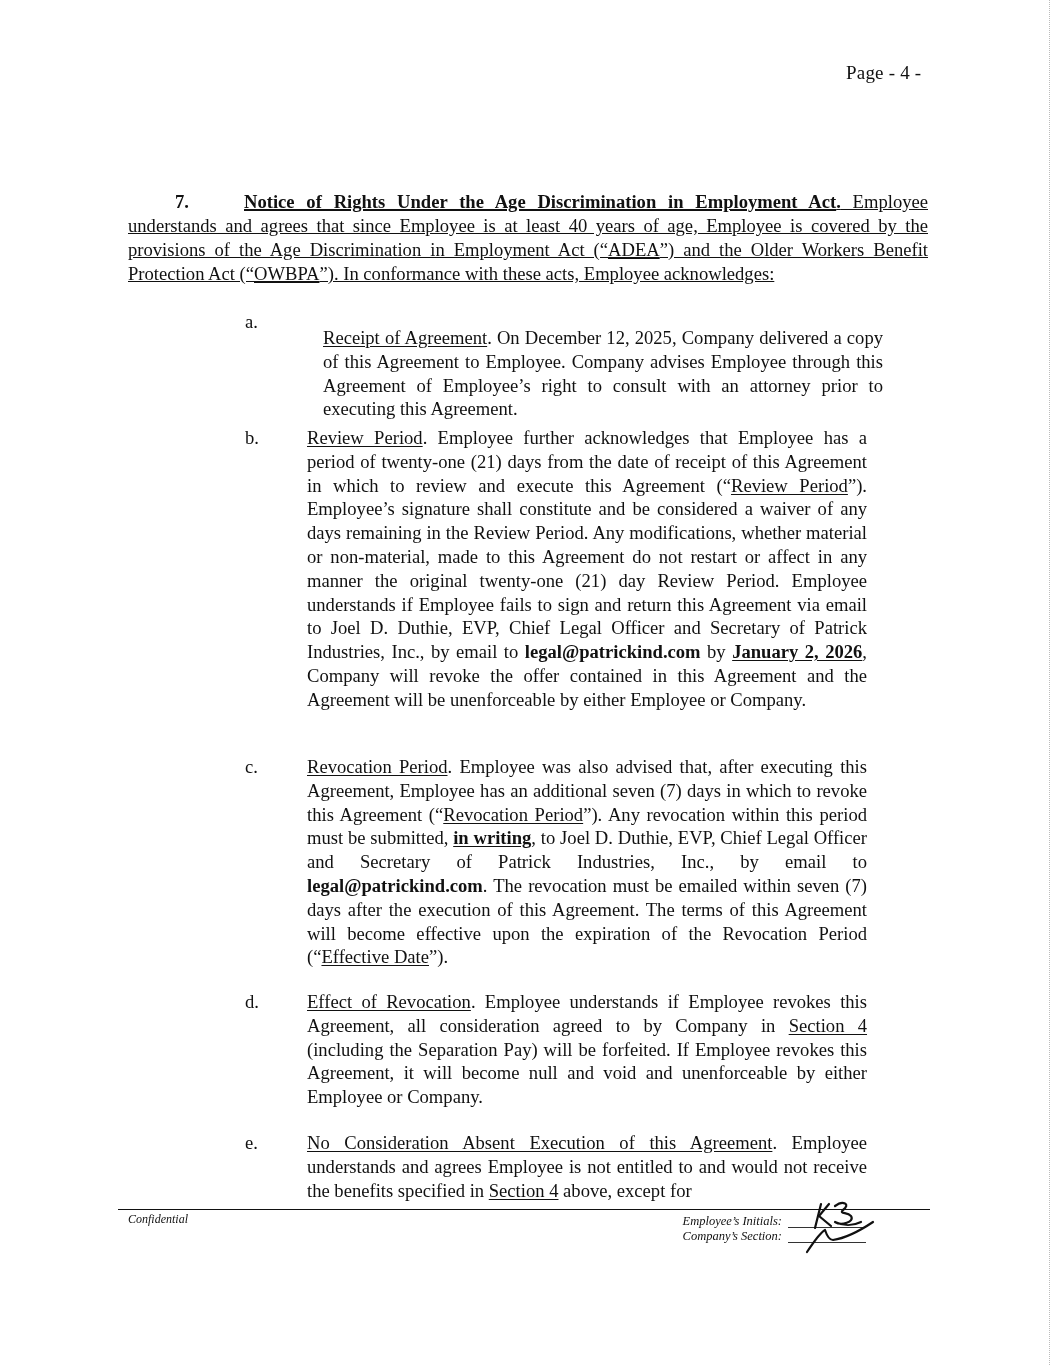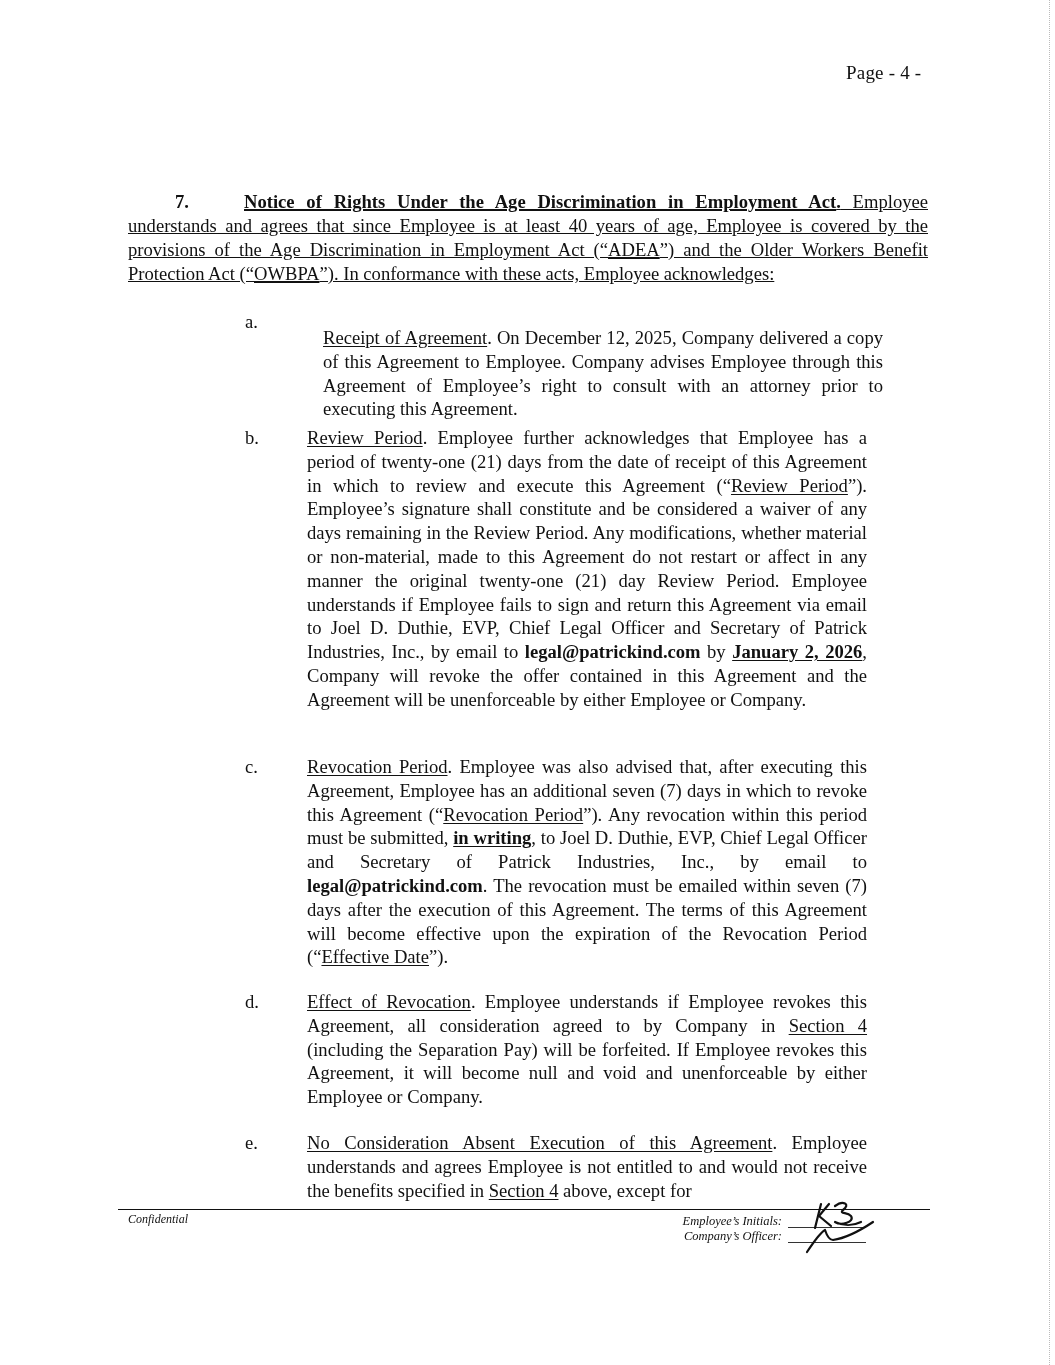--- a/index.html
+++ b/index.html
@@ -101,21 +101,21 @@
 
   <div class="footer-rule"></div>
   <div class="footer-left">Confidential</div>
 
   <div class="initials">
     <div class="initials-row">
       <span class="initials-label">Employee’s Initials:</span>
       <span class="initials-line"></span>
     </div>
     <div class="initials-row">
-      <span class="initials-label">Company’s Officer:</span>
+      <span class="initials-label">Company’s Section:</span>
       <span class="initials-line"></span>
     </div>
   </div>
 
   <svg class="signature" viewBox="0 0 100 60">
     <g fill="none" stroke="#111" stroke-width="2.2" stroke-linecap="round" stroke-linejoin="round">
       <path d="M26 8 L20 32"></path>
       <path d="M34 8 L24 20 L36 30"></path>
       <path d="M40 10 C48 4 56 8 48 14 C44 18 52 16 56 20 C60 26 46 30 40 26 C48 30 58 30 66 26"></path>
       <path d="M12 56 C20 44 26 36 30 34 C32 40 34 44 38 44 C52 42 66 34 78 26"></path>

